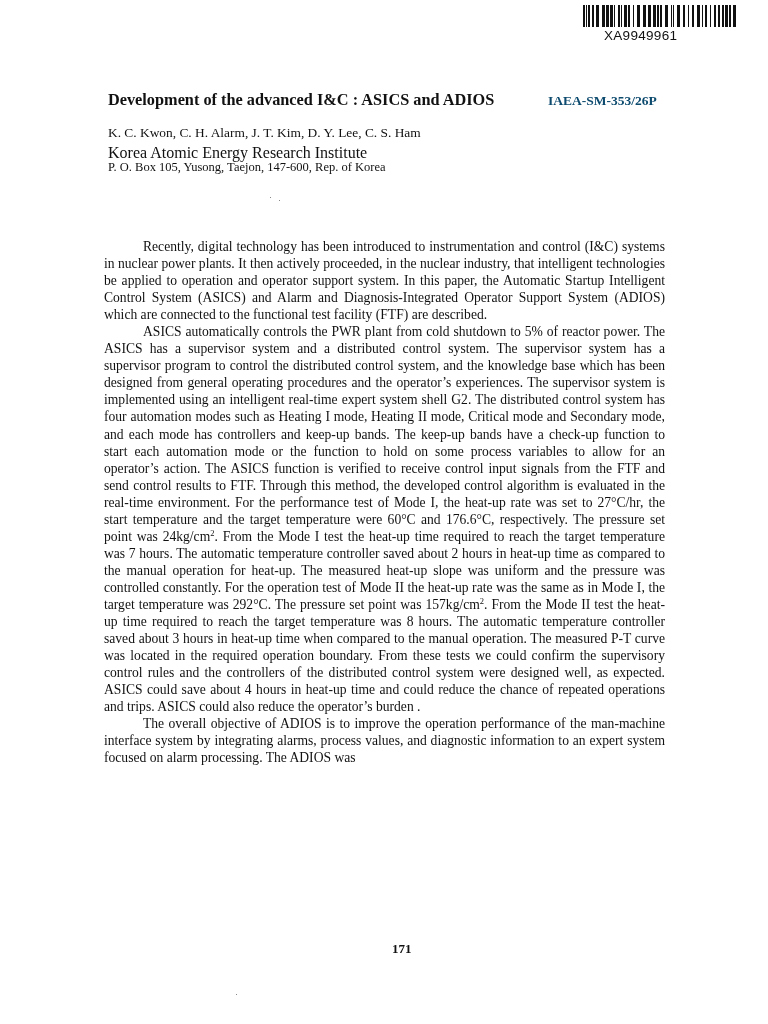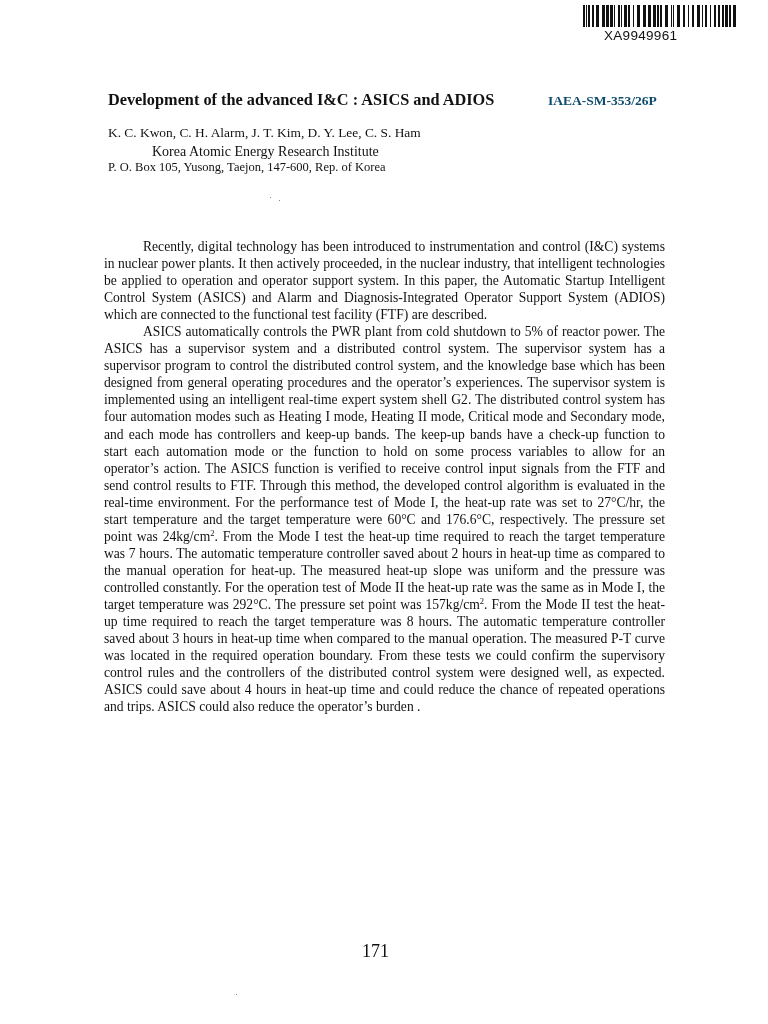--- a/index.html
+++ b/index.html
@@ -24,35 +24,36 @@
   .title {
     position: absolute; left: 108px; top: 90px;
     font-weight: bold; font-size: 16.3px; color: #111; white-space: nowrap; text-align: center;
   }
   .authors {
     position: absolute; left: 108px; top: 125px;
     font-size: 13.4px; white-space: nowrap;
   }
   .affil {
     position: absolute; left: 108px; top: 144px;
-    font-size: 14px; white-space: nowrap; margin-left: 44px;
+    font-size: 16px; white-space: nowrap;
   }
   .address {
     position: absolute; left: 108px; top: 160px;
     font-size: 12.5px; white-space: nowrap;
   }
   .body-text {
     position: absolute; left: 104px; top: 238px; width: 561px;
     font-size: 13.6px; line-height: 17.05px; text-align: justify;
   }
   .body-text p { margin: 0; text-indent: 39px; }
   .body-text sup { font-size: 8.5px; line-height: 0; vertical-align: 5px; }
   .page-number {
-    position: absolute; left: 362px; top: 941px;
-    font-size: 18px;
+    position: absolute; left: 392px; top: 941px;
+    font-size: 13px;
+    font-weight: bold;
   }
   .speck { position: absolute; width: 1px; height: 1px; background: #888; }
 </style>
 </head>
 <body>
 
 <div class="barcode" id="barcode">
     <span style="width: 2px; background: rgb(17, 17, 17);"></span>
     <span style="width: 1px; background: rgb(255, 255, 255);"></span>
     <span style="width: 1px; background: rgb(17, 17, 17);"></span>
@@ -135,17 +136,18 @@
 <div class="authors">K. C. Kwon, C. H. Alarm, J. T. Kim, D. Y. Lee, C. S. Ham</div>
 <div class="affil">Korea Atomic Energy Research Institute</div>
 <div class="address">P. O. Box 105, Yusong, Taejon, 147-600, Rep. of Korea</div>
 
 <div class="speck" style="left:270px;top:197px;"></div>
 <div class="speck" style="left:279px;top:200px;"></div>
 
 <div class="body-text">
   <p>Recently, digital technology has been introduced to instrumentation and control (I&amp;C) systems in nuclear power plants. It then actively proceeded, in the nuclear industry, that intelligent technologies be applied to operation and operator support system. In this paper, the Automatic Startup Intelligent Control System (ASICS) and Alarm and Diagnosis-Integrated Operator Support System (ADIOS) which are connected to the functional test facility (FTF) are described.</p>
   <p><span>ASICS automatically controls the PWR plant from cold shutdown to 5% of reactor power. The ASICS has a supervisor system and a distributed control system. The supervisor system has a supervisor program to control the distributed control system, and the knowledge base which has been designed from general operating procedures and the operator’s experiences. The supervisor system is implemented using an intelligent real-time expert system shell G2. The distributed control system has four automation modes such as Heating I mode, Heating II mode, Critical mode and Secondary mode, and each mode has controllers and keep-up bands. The keep-up bands have a check-up function to start each automation mode or the function to hold on some process variables to allow for an operator’s action. The ASICS function is verified to receive control input signals from the FTF and send control results to FTF. Through this method, the developed control algorithm is evaluated in the real-time environment.  For the performance test of Mode I, the heat-up rate was set to 27°C/hr, the start temperature and the target temperature were 60°C and 176.6°C, respectively.  The pressure set point was 24kg/cm</span><sup>2</sup><span>. From the Mode I test the heat-up time required to reach the target temperature was 7 hours. The automatic temperature controller saved about 2 hours in heat-up time as compared to the manual operation for heat-up. The measured heat-up slope was uniform and the pressure was controlled constantly. For the operation test of Mode II the heat-up rate was the same as in Mode I, the target temperature was 292°C.  The pressure set point was 157kg/cm</span><sup>2</sup><span>. From the Mode II test the heat-up time required to reach the target temperature was 8 hours. The automatic temperature controller saved about 3 hours in heat-up time when compared to the manual operation. The measured P-T curve was located in the required operation boundary.  From these tests we could confirm the supervisory control rules and the controllers of the distributed control system were designed well,  as expected. ASICS could save about 4 hours in heat-up time and could reduce the chance of repeated operations and trips. ASICS could also reduce the operator’s burden .</span></p>
+  <p>The overall objective of ADIOS is to improve the operation performance of the man-machine interface system by integrating alarms, process values, and diagnostic information to an expert system focused on alarm processing. The ADIOS was</p>
 </div>
 
 <div class="page-number">171</div>
 
 <div class="speck" style="left:236px;top:994px;"></div>
 
 </body></html>

